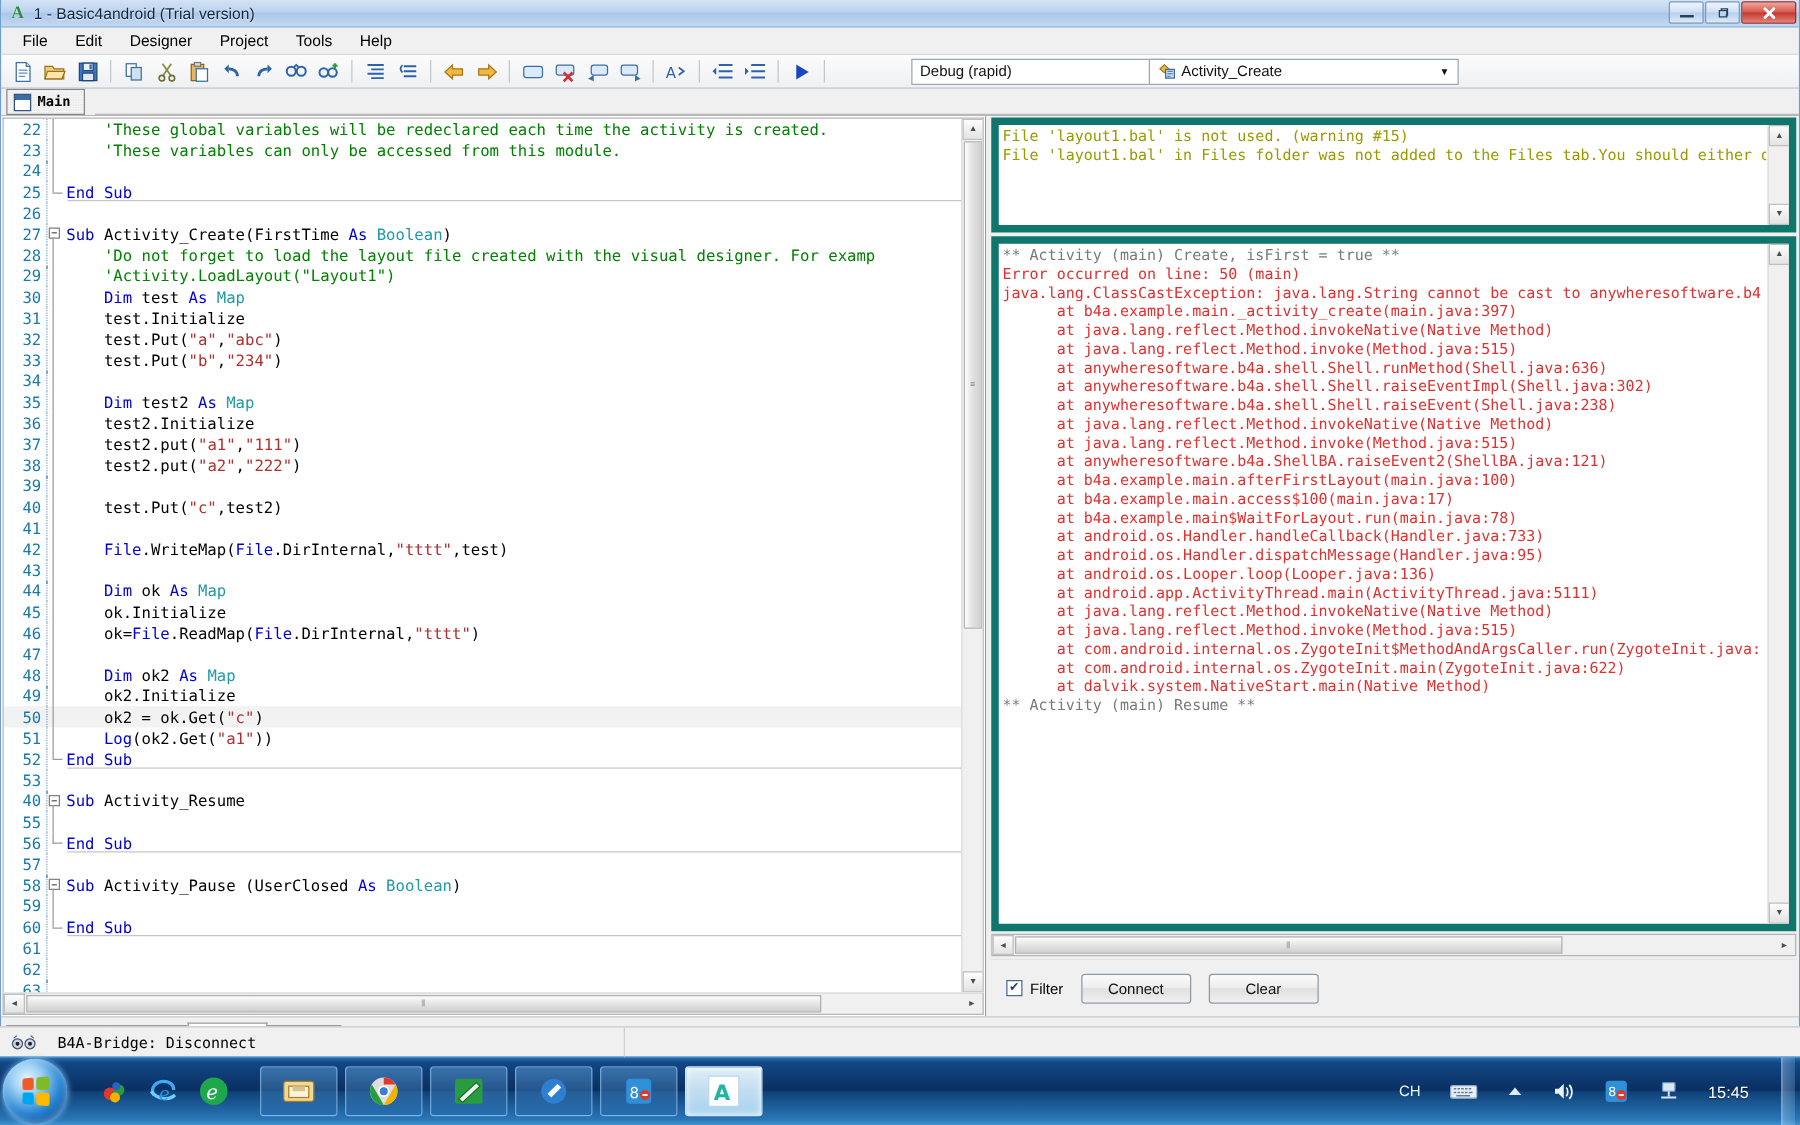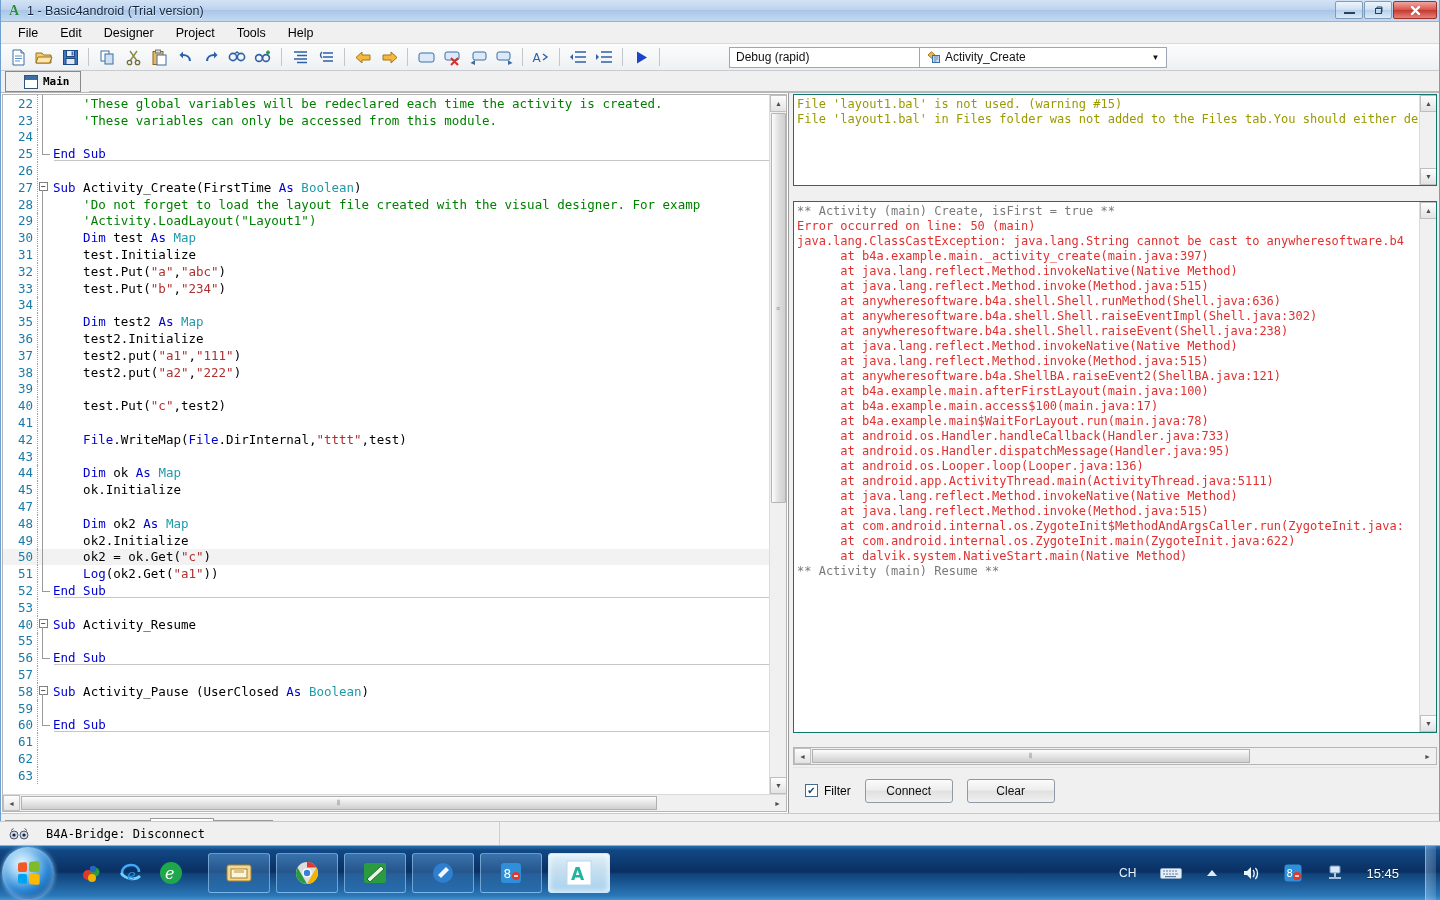--- a/index.html
+++ b/index.html
@@ -90,21 +90,21 @@
     font-size: 8px; color: #111;
   }
   
   #tab-strip {
     height: 22px; background: #f0f0f0;
     border-bottom: 1px solid #b8b8b8;
     display: flex; align-items: flex-end; padding-left: 4px;
   }
   .file-tab {
     height: 21px; display: flex; align-items: center; gap: 5px;
-    padding: 0 10px 0 18px;
+    padding: 0 10px 0 5px;
     border: 1px solid #888;
     background: repeating-conic-gradient(#e9e9e9 0% 25%, #f7f7f7 0% 50%) 0 0/2px 2px;
     font-family: "DejaVu Sans Mono", monospace;
     font-size: 11px; font-weight: bold; color: #000;
   }
   .tab-doc-icon {
     width: 14px; height: 14px; background: #fff;
     border: 1px solid #31547e;
     display:block; position: relative;
   }
@@ -218,23 +218,23 @@
     border: 1px solid #b0b0b0;
   }
   
   #logs-pane {
     flex: 1; height: 100%;
     display: flex; flex-direction: column;
     background: #f0f0f0;
     position: relative;
   }
   .logbox {
-    background: #fff; border: 1px solid #0f766e;
+    background: #fff; border: 6px solid #0f766e;
     position: relative; overflow: hidden;
-    margin: 1px 2px 12px 4px;
+    margin: 1px 2px 0 4px;
     padding-left: 13px;
   }
   #warn-box { height: 92px; }
   #error-box { flex: 1; margin-top: 3px; }
   .logtext {
     position: absolute; left: 3px; top: 2px; right: 18px; bottom: 0;
     font-family: "DejaVu Sans Mono", monospace;
     font-size: 12px; line-height: 15px; white-space: pre;
     overflow: hidden;
   }
@@ -586,20 +586,21 @@
             <div class="code-line"><span class="ln">36</span><span class="gutter"><span class="blockbar"></span></span><span class="code-text"><span class="pln">    </span><span class="pln">test2.Initialize</span></span></div>
             <div class="code-line"><span class="ln">37</span><span class="gutter"><span class="blockbar"></span></span><span class="code-text"><span class="pln">    </span><span class="pln">test2.put(</span><span class="str">"a1"</span><span class="pln">,</span><span class="str">"111"</span><span class="pln">)</span></span></div>
             <div class="code-line"><span class="ln">38</span><span class="gutter"><span class="blockbar"></span></span><span class="code-text"><span class="pln">    </span><span class="pln">test2.put(</span><span class="str">"a2"</span><span class="pln">,</span><span class="str">"222"</span><span class="pln">)</span></span></div>
             <div class="code-line"><span class="ln">39</span><span class="gutter"><span class="blockbar"></span></span><span class="code-text"><span class="pln">    </span></span></div>
             <div class="code-line"><span class="ln">40</span><span class="gutter"><span class="blockbar"></span></span><span class="code-text"><span class="pln">    </span><span class="pln">test.Put(</span><span class="str">"c"</span><span class="pln">,test2)</span></span></div>
             <div class="code-line"><span class="ln">41</span><span class="gutter"><span class="blockbar"></span></span><span class="code-text"><span class="pln">    </span></span></div>
             <div class="code-line"><span class="ln">42</span><span class="gutter"><span class="blockbar"></span></span><span class="code-text"><span class="pln">    </span><span class="fn">File</span><span class="pln">.WriteMap(</span><span class="fn">File</span><span class="pln">.DirInternal,</span><span class="str">"tttt"</span><span class="pln">,test)</span></span></div>
             <div class="code-line"><span class="ln">43</span><span class="gutter"><span class="blockbar"></span></span><span class="code-text"><span class="pln">    </span></span></div>
             <div class="code-line"><span class="ln">44</span><span class="gutter"><span class="blockbar"></span></span><span class="code-text"><span class="pln">    </span><span class="kw">Dim </span><span class="pln">ok </span><span class="kw">As </span><span class="typ">Map</span></span></div>
             <div class="code-line"><span class="ln">45</span><span class="gutter"><span class="blockbar"></span></span><span class="code-text"><span class="pln">    </span><span class="pln">ok.Initialize</span></span></div>
+            <div class="code-line"><span class="ln">46</span><span class="gutter"><span class="blockbar"></span></span><span class="code-text"><span class="pln">    </span><span class="pln">ok=</span><span class="fn">File</span><span class="pln">.ReadMap(</span><span class="fn">File</span><span class="pln">.DirInternal,</span><span class="str">"tttt"</span><span class="pln">)</span></span></div>
             <div class="code-line"><span class="ln">47</span><span class="gutter"><span class="blockbar"></span></span><span class="code-text"><span class="pln">    </span></span></div>
             <div class="code-line"><span class="ln">48</span><span class="gutter"><span class="blockbar"></span></span><span class="code-text"><span class="pln">    </span><span class="kw">Dim </span><span class="pln">ok2 </span><span class="kw">As </span><span class="typ">Map</span></span></div>
             <div class="code-line"><span class="ln">49</span><span class="gutter"><span class="blockbar"></span></span><span class="code-text"><span class="pln">    </span><span class="pln">ok2.Initialize</span></span></div>
             <div class="code-line cur"><span class="ln">50</span><span class="gutter"><span class="blockbar"></span></span><span class="code-text"><span class="pln">    </span><span class="pln">ok2 = ok.Get(</span><span class="str">"c"</span><span class="pln">)</span></span></div>
             <div class="code-line"><span class="ln">51</span><span class="gutter"><span class="blockbar"></span></span><span class="code-text"><span class="pln">    </span><span class="fn">Log</span><span class="pln">(ok2.Get(</span><span class="str">"a1"</span><span class="pln">))</span></span></div>
             <div class="code-line"><span class="ln">52</span><span class="gutter"><span class="blockbar" style="bottom: 50%;"></span><span class="blockend"></span></span><span class="code-text"><span class="kw">End Sub</span><span class="underline-end"></span></span></div>
             <div class="code-line"><span class="ln">53</span><span class="gutter"></span><span class="code-text"></span></div>
             <div class="code-line"><span class="ln">40</span><span class="gutter"><span class="fold-box">−</span><span class="blockbar" style="top: 11px;"></span></span><span class="code-text"><span class="kw">Sub </span><span class="pln">Activity_Resume</span></span></div>
             <div class="code-line"><span class="ln">55</span><span class="gutter"><span class="blockbar"></span></span><span class="code-text"><span class="pln">    </span></span></div>
             <div class="code-line"><span class="ln">56</span><span class="gutter"><span class="blockbar" style="bottom: 50%;"></span><span class="blockend"></span></span><span class="code-text"><span class="kw">End Sub</span><span class="underline-end"></span></span></div>

